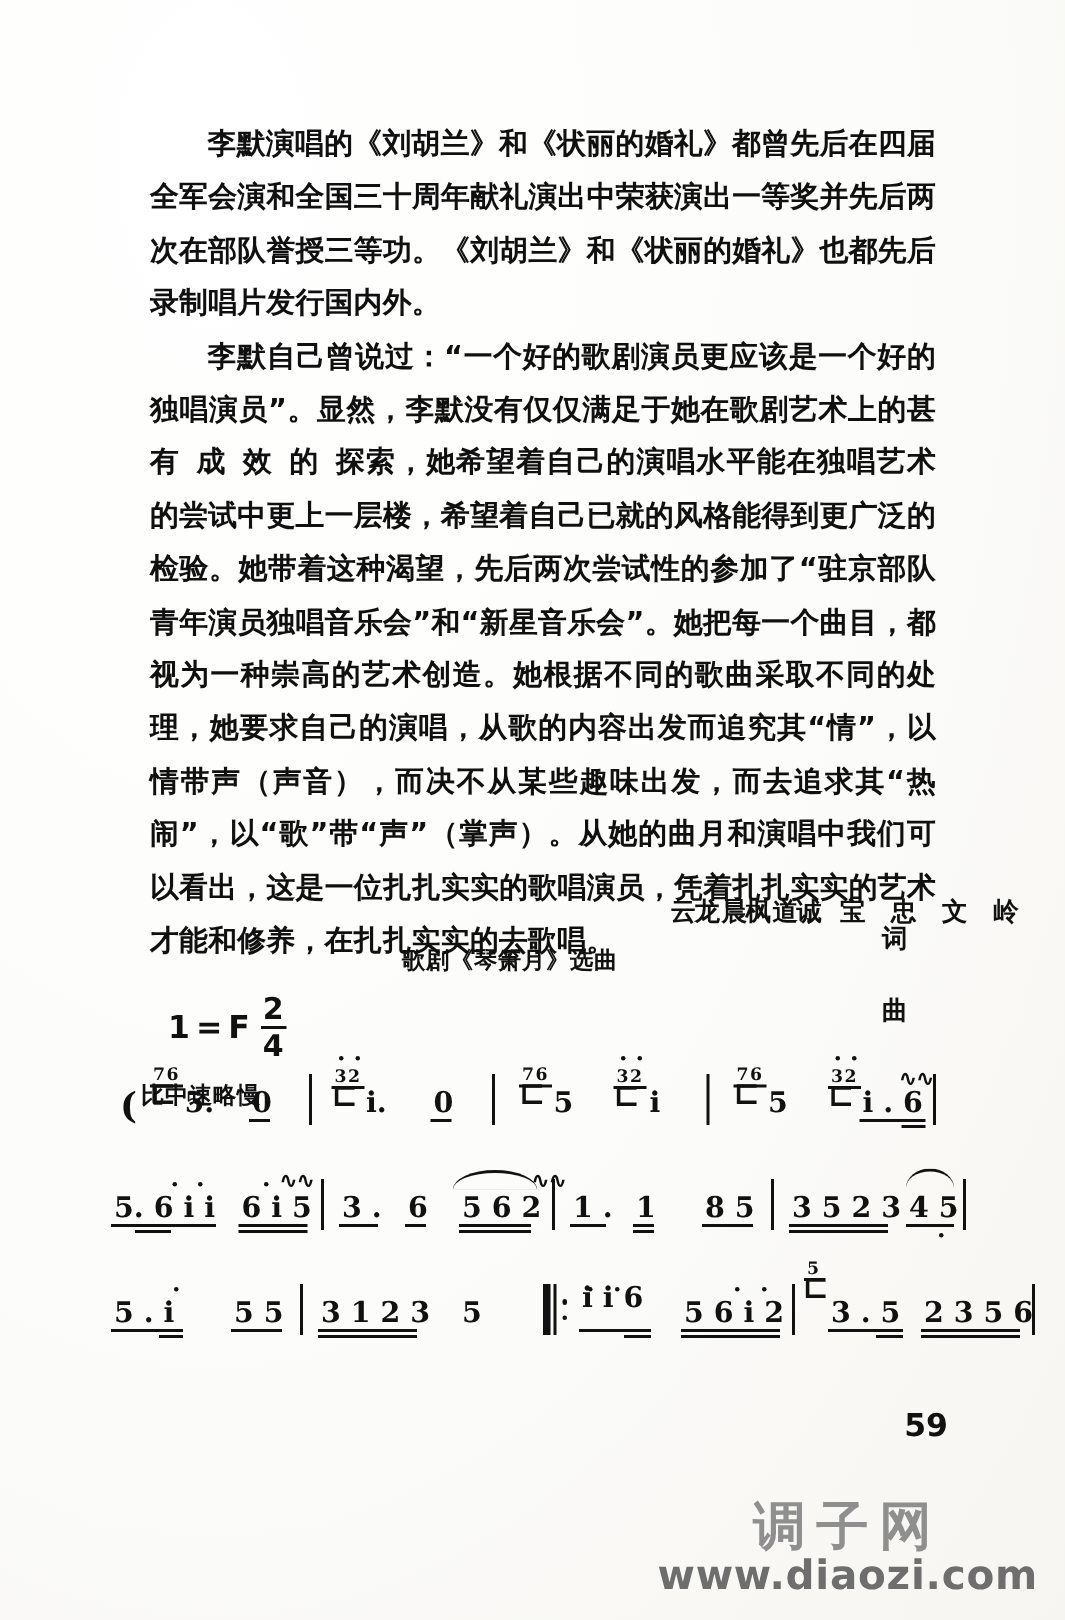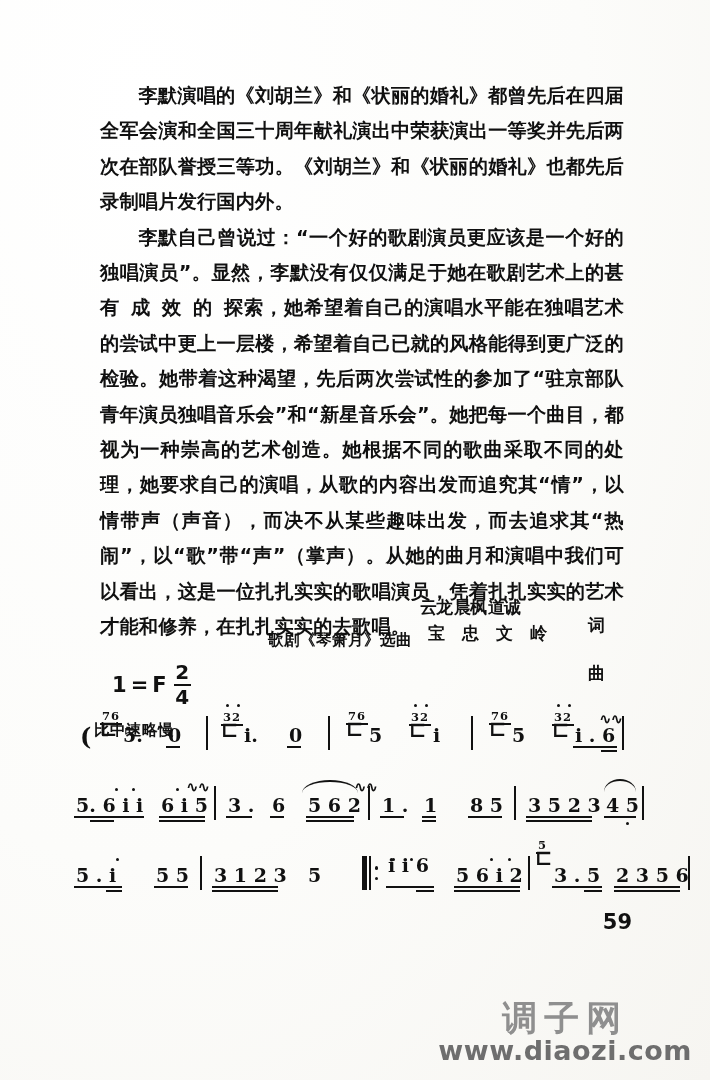--- a/index.html
+++ b/index.html
@@ -53,22 +53,22 @@
     position:relative;
     height:92px;
     margin-top:14px;
   }
   .opera-from{
     position:absolute;left:268px;top:30px;
     font-weight:700;font-size:15.5px;letter-spacing:.5px;
     white-space:nowrap;color:#111;
   }
   .credit-names{
-    position:absolute;left:419px;top:-4px;
-    display:flex;flex-direction:column;gap:3px;
+    position:absolute;left:446px;top:-4px;
+    display:flex;gap:3px;
   }
   .credit-row{
     display:flex;align-items:baseline;
     font-weight:700;font-size:17px;white-space:nowrap;color:#111;
   }
   .credit-row .names{display:inline-flex;}
   .credit-row .names span{display:inline-block;width:34px;text-align:center;letter-spacing:-1px;}
   .role-brace{
     position:absolute;left:588px;top:14px;
     font-weight:700;font-size:17px;color:#111;
@@ -140,21 +140,21 @@
   }
   .repeat-open{
     position:absolute;display:flex;align-items:center;
   }
   .repeat-open .thick{width:4.6px;height:34px;background:#111;}
   .repeat-open .thin{width:2px;height:34px;background:#111;margin-left:2.5px;}
   .repeat-open .dots{display:flex;flex-direction:column;gap:7px;margin-left:3.5px;}
   .repeat-open .dots i{width:3.6px;height:3.6px;border-radius:50%;background:#111;display:block;}
   
   .page-number{
-    position:absolute;right:78px;top:910px;
+    position:absolute;right:78px;top:938px;
     font-family:"DejaVu Sans","Liberation Sans",sans-serif;
     font-weight:700;font-size:21px;color:#111;
   }
   .watermark{
     position:absolute;right:18px;bottom:14px;
     text-align:center;user-select:none;
   }
   .wm-cn{
     font-family:"DejaVu Sans","Liberation Sans",sans-serif;
     font-weight:700;font-size:35px;color:#8f8f8f;letter-spacing:7px;

